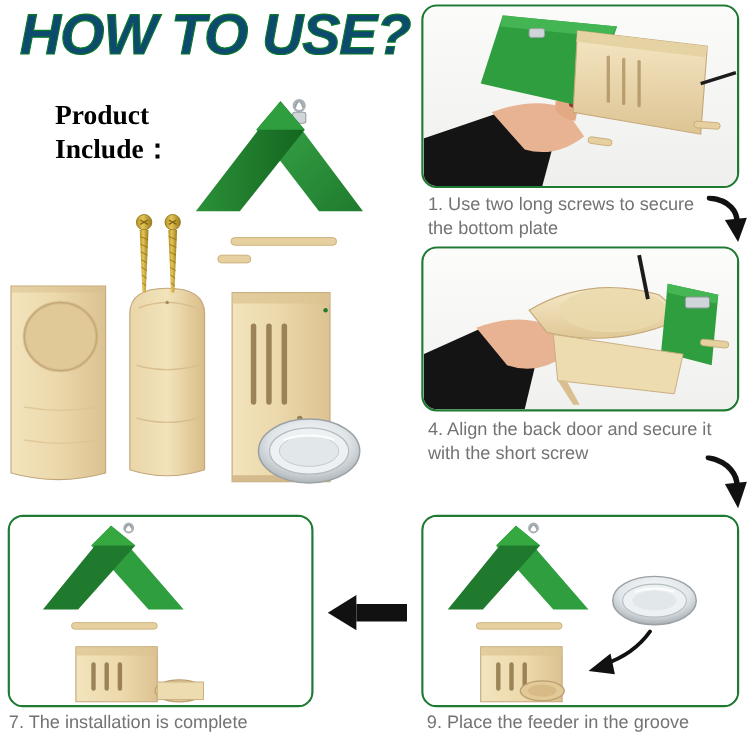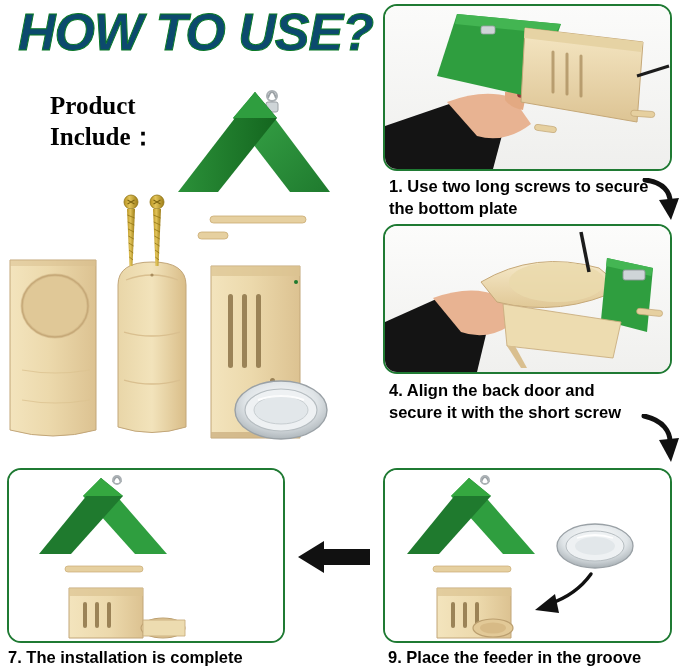--- a/index.html
+++ b/index.html
@@ -46,23 +46,22 @@
   }
   #panel-1 { left: 383px; top: 4px;   width: 289px; height: 167px; }
   #panel-2 { left: 383px; top: 224px; width: 289px; height: 150px; }
   #panel-3 { left: 383px; top: 468px; width: 289px; height: 175px; }
   #panel-4 { left: 7px;   top: 468px; width: 278px; height: 175px; }
 
   .caption {
     position: absolute;
     font-family: "Liberation Sans", sans-serif;
     font-size: 16.5px;
-    color: #000000;
+    color: #737373;
     line-height: 1.32;
-    font-weight: bold;
   }
   #cap-1 { left: 389px; top: 176px; width: 262px; }
   #cap-2 { left: 389px; top: 380px; width: 262px; }
   #cap-3 { left: 388px; top: 647px; width: 290px; }
   #cap-4 { left: 8px;   top: 647px; width: 270px; }
 
   
   .arrow-curve { position: absolute; }
   #arrow-1 { left: 641px; top: 178px; width: 38px; height: 44px; }
   #arrow-2 { left: 641px; top: 414px; width: 38px; height: 50px; }

